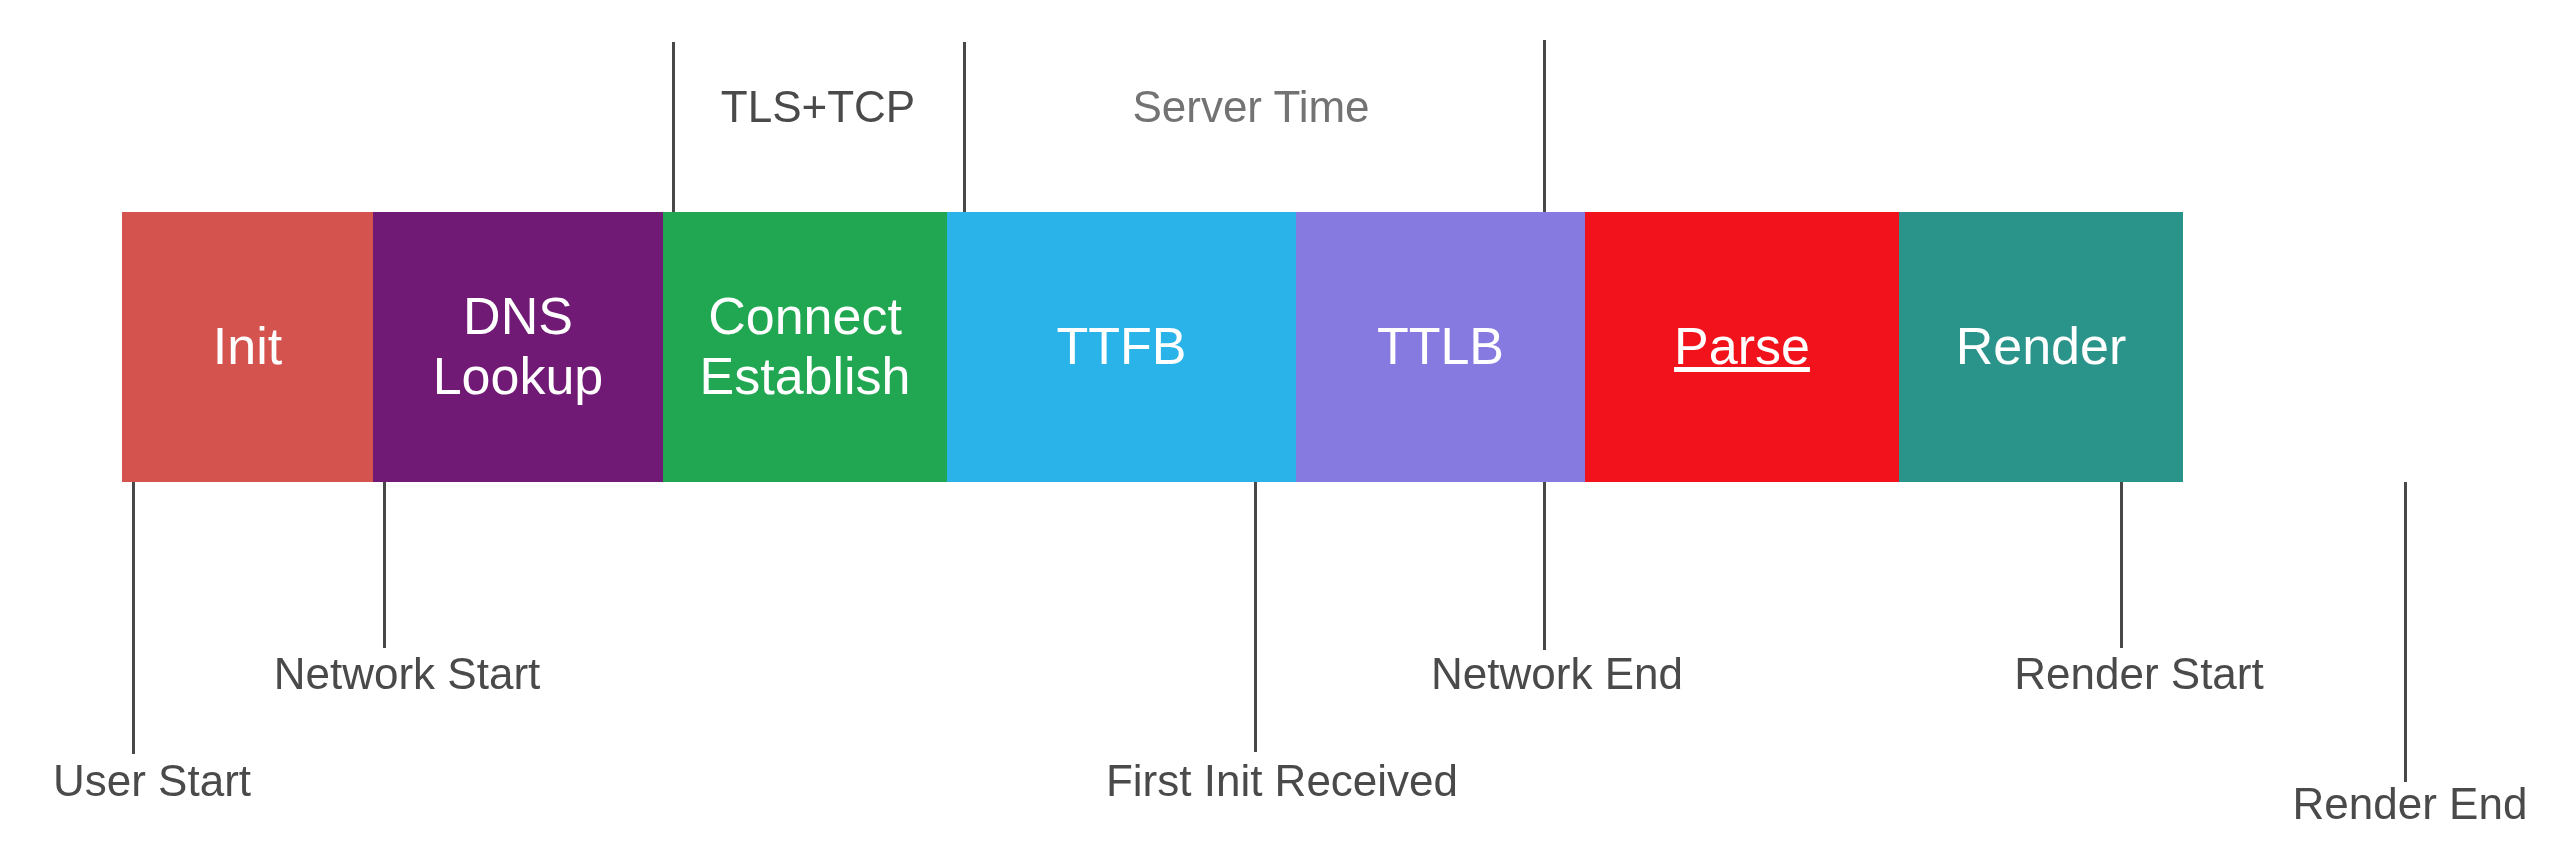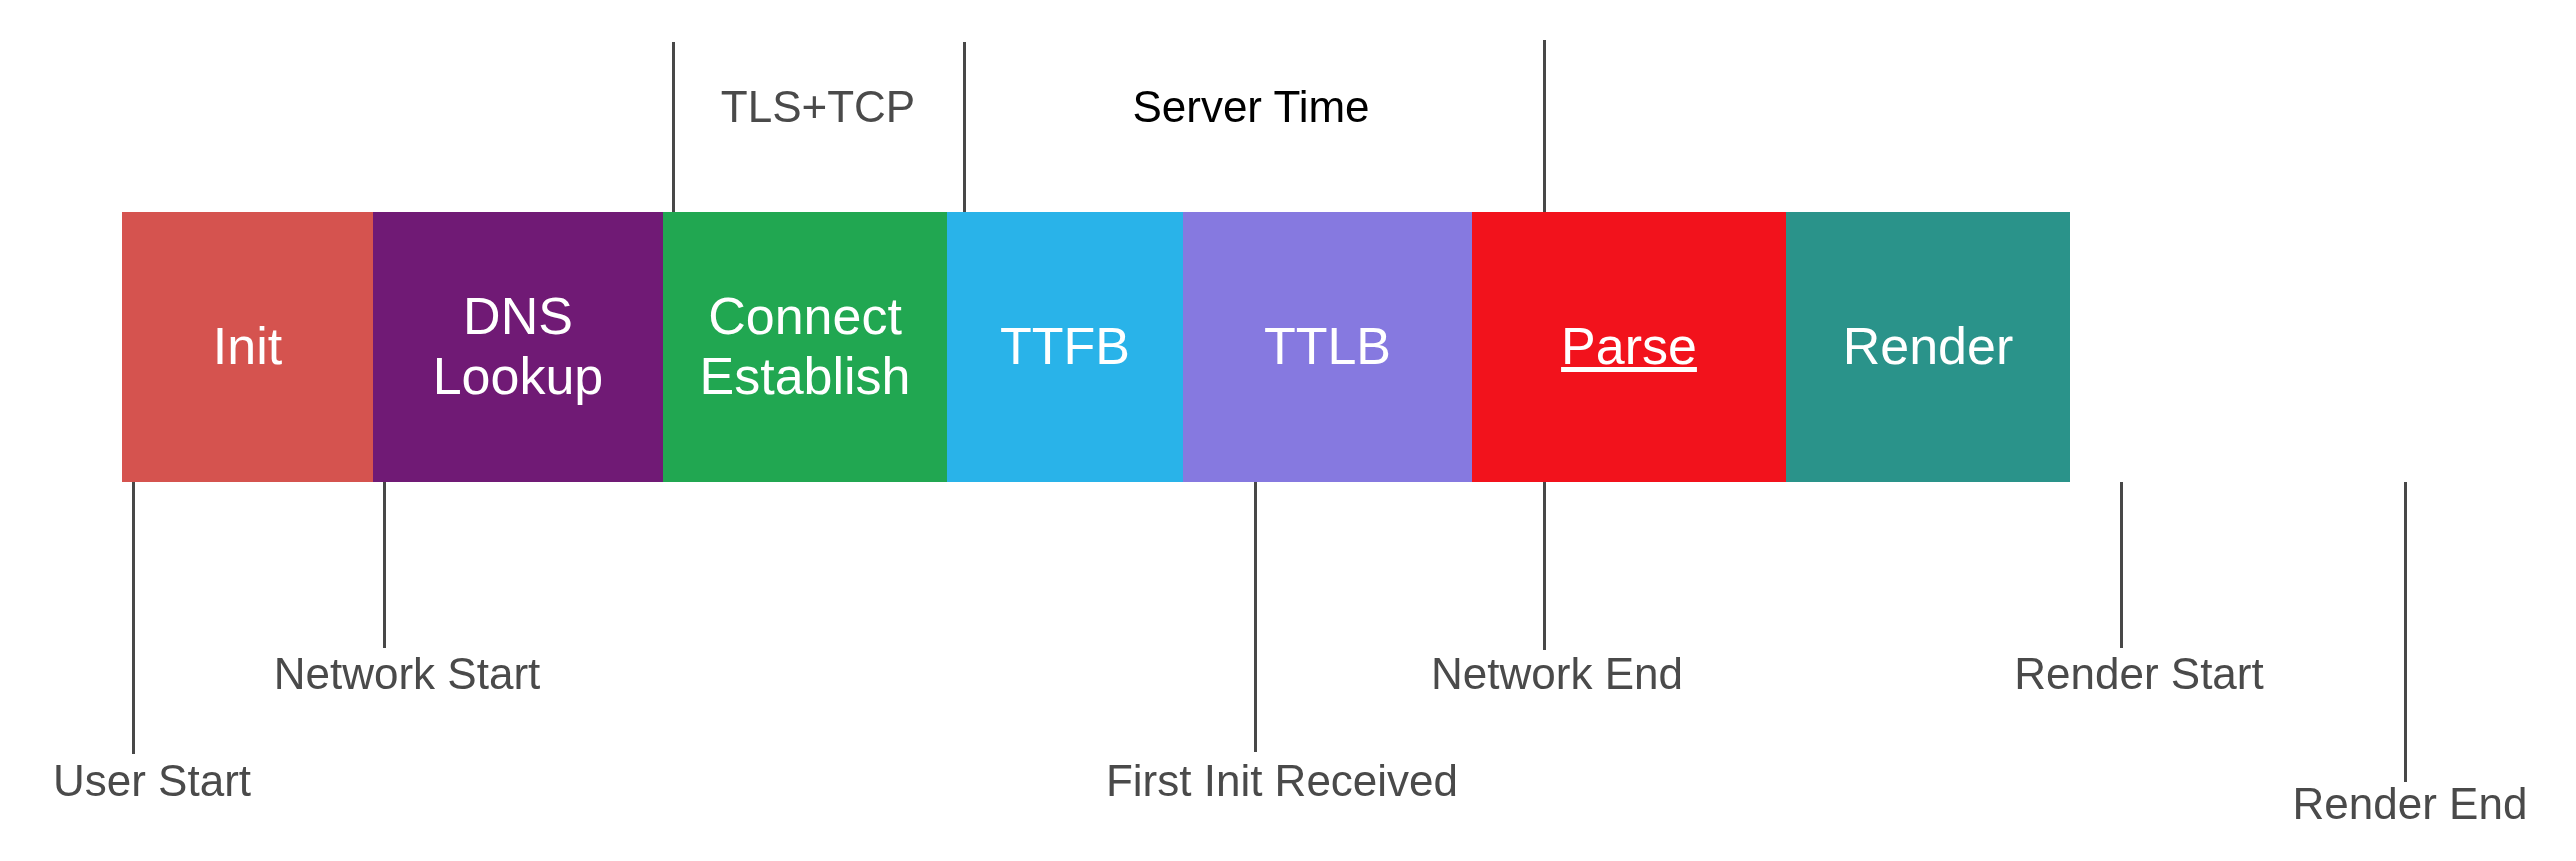--- a/index.html
+++ b/index.html
@@ -28,21 +28,21 @@
     text-align: center;
     font-size: 52px;
     line-height: 1.15;
     font-weight: 400;
     padding: 0 8px;
     box-sizing: border-box;
   }
   .seg-init      { width: 251px; }
   .seg-dns       { width: 290px; }
   .seg-connect   { width: 284px; }
-  .seg-ttfb      { width: 236px; }
+  .seg-ttfb      { width: 349px; }
   .seg-ttlb      { width: 289px; }
   .seg-parse     { width: 314px; text-decoration: underline; }
   .seg-model     { width: 291px; }
   .seg-render    { width: 284px; }
 
   
   .vline { position: absolute; width: 3px; }
   .vline-tls        { left: 672px;  top: 42px;  height: 170px; }
   .vline-server-l   { left: 963px;  top: 42px;  height: 170px; }
   .vline-server-r   { left: 1543px; top: 40px;  height: 172px; }
@@ -97,21 +97,21 @@
     <div class="segment seg-render" style="background-color: rgb(42, 147, 138); color: rgb(255, 255, 255);">
       <span>Render</span>
     </div>
   </div>
 
   <div class="vline vline-tls" style="background-color: rgb(72, 72, 72);"></div>
   <div class="vline vline-server-l" style="background-color: rgb(72, 72, 72);"></div>
   <div class="vline vline-server-r" style="background-color: rgb(72, 72, 72);"></div>
 
   <div class="annot annot-tls" style="color: rgb(74, 74, 74);">TLS+TCP</div>
-  <div class="annot annot-server" style="color: #000000;">Server Time</div>
+  <div class="annot annot-server" style="color: #737373;">Server Time</div>
 
   <div class="vline vline-user" style="background-color: rgb(72, 72, 72);"></div>
   <div class="vline vline-netstart" style="background-color: rgb(72, 72, 72);"></div>
   <div class="vline vline-firstbyte" style="background-color: rgb(72, 72, 72);"></div>
   <div class="vline vline-netend" style="background-color: rgb(72, 72, 72);"></div>
   <div class="vline vline-renderstart" style="background-color: rgb(72, 72, 72);"></div>
   <div class="vline vline-renderend" style="background-color: rgb(72, 72, 72);"></div>
 
   <div class="annot annot-user" style="color: rgb(74, 74, 74);">User Start</div>
   <div class="annot annot-netstart" style="color: rgb(74, 74, 74);">Network Start</div>

